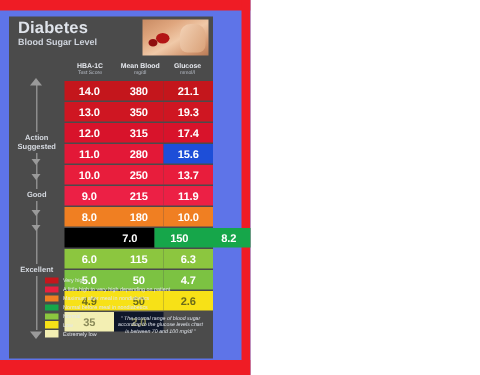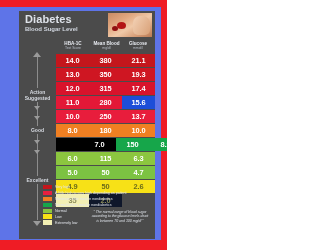--- a/index.html
+++ b/index.html
@@ -5,21 +5,21 @@
   html,body{margin:0;padding:0;background:#fff;}
   body{width:167px;height:250px;overflow:hidden;
        font-family:"Liberation Sans","DejaVu Sans",sans-serif;}
 
   .poster{position:relative;width:167px;height:250px;background:#5e74e8;overflow:hidden;}
 
   .bar-top{position:absolute;left:0;top:0;width:167px;height:7px;background:#ef1c25;}
   .bar-bottom{position:absolute;left:0;bottom:0;width:167px;height:10px;background:#ef1c25;}
   .edge-right{position:absolute;right:0;top:0;width:6px;height:250px;background:#ef1c25;}
 
-  .card{position:absolute;left:19px;top:11px;width:136px;height:228px;
+  .card{position:absolute;left:6px;top:11px;width:136px;height:228px;
         background:#4b4b4b;}
 
   .hdr{position:relative;height:30px;}
   .title{position:absolute;left:6px;top:2px;color:#dfe3ea;font-size:11px;
          font-weight:bold;letter-spacing:.1px;line-height:12px;}
   .subtitle{position:absolute;left:6px;top:15px;color:#cfd4dd;font-size:6px;
             font-weight:bold;line-height:7px;}
 
   .photo{position:absolute;right:3px;top:2px;width:44px;height:24px;overflow:hidden;
          background:linear-gradient(150deg,#c98b63 0%,#e0a77f 30%,#f0c9a8 55%,#d59a74 80%,#b87a55 100%);}
@@ -138,20 +138,25 @@
             <div class="cell c0" style="background: rgb(227, 24, 55); color: rgb(255, 255, 255);">11.0</div>
             <div class="cell c1" style="background: rgb(227, 24, 55); color: rgb(255, 255, 255);">280</div>
             <div class="cell c2" style="background: #1d4ed8; color: rgb(255, 255, 255);">15.6</div>
           </div>
           <div class="row">
             <div class="cell c0" style="background: rgb(232, 29, 60); color: rgb(255, 255, 255);">10.0</div>
             <div class="cell c1" style="background: rgb(232, 29, 60); color: rgb(255, 255, 255);">250</div>
             <div class="cell c2" style="background: rgb(232, 29, 60); color: rgb(255, 255, 255);">13.7</div>
           </div>
           <div class="row">
+            <div class="cell c0" style="background: rgb(236, 32, 69); color: rgb(255, 255, 255);">9.0</div>
+            <div class="cell c1" style="background: rgb(236, 32, 69); color: rgb(255, 255, 255);">215</div>
+            <div class="cell c2" style="background: rgb(236, 32, 69); color: rgb(255, 255, 255);">11.9</div>
+          </div>
+          <div class="row">
             <div class="cell c0" style="background: rgb(240, 127, 34); color: rgb(255, 255, 255);">8.0</div>
             <div class="cell c1" style="background: rgb(240, 127, 34); color: rgb(255, 255, 255);">180</div>
             <div class="cell c2" style="background: rgb(240, 127, 34); color: rgb(255, 255, 255);">10.0</div>
           </div>
           <div class="row">
             <div class="cell c0" style="background: #000000; color: rgb(255, 255, 255); padding-left: 27px;">7.0</div>
             <div class="cell c1" style="background: rgb(22, 166, 74); color: rgb(255, 255, 255); text-align: right;">150</div>
             <div class="cell c2" style="background: rgb(22, 166, 74); color: rgb(255, 255, 255);">8.2</div>
           </div>
           <div class="row">

